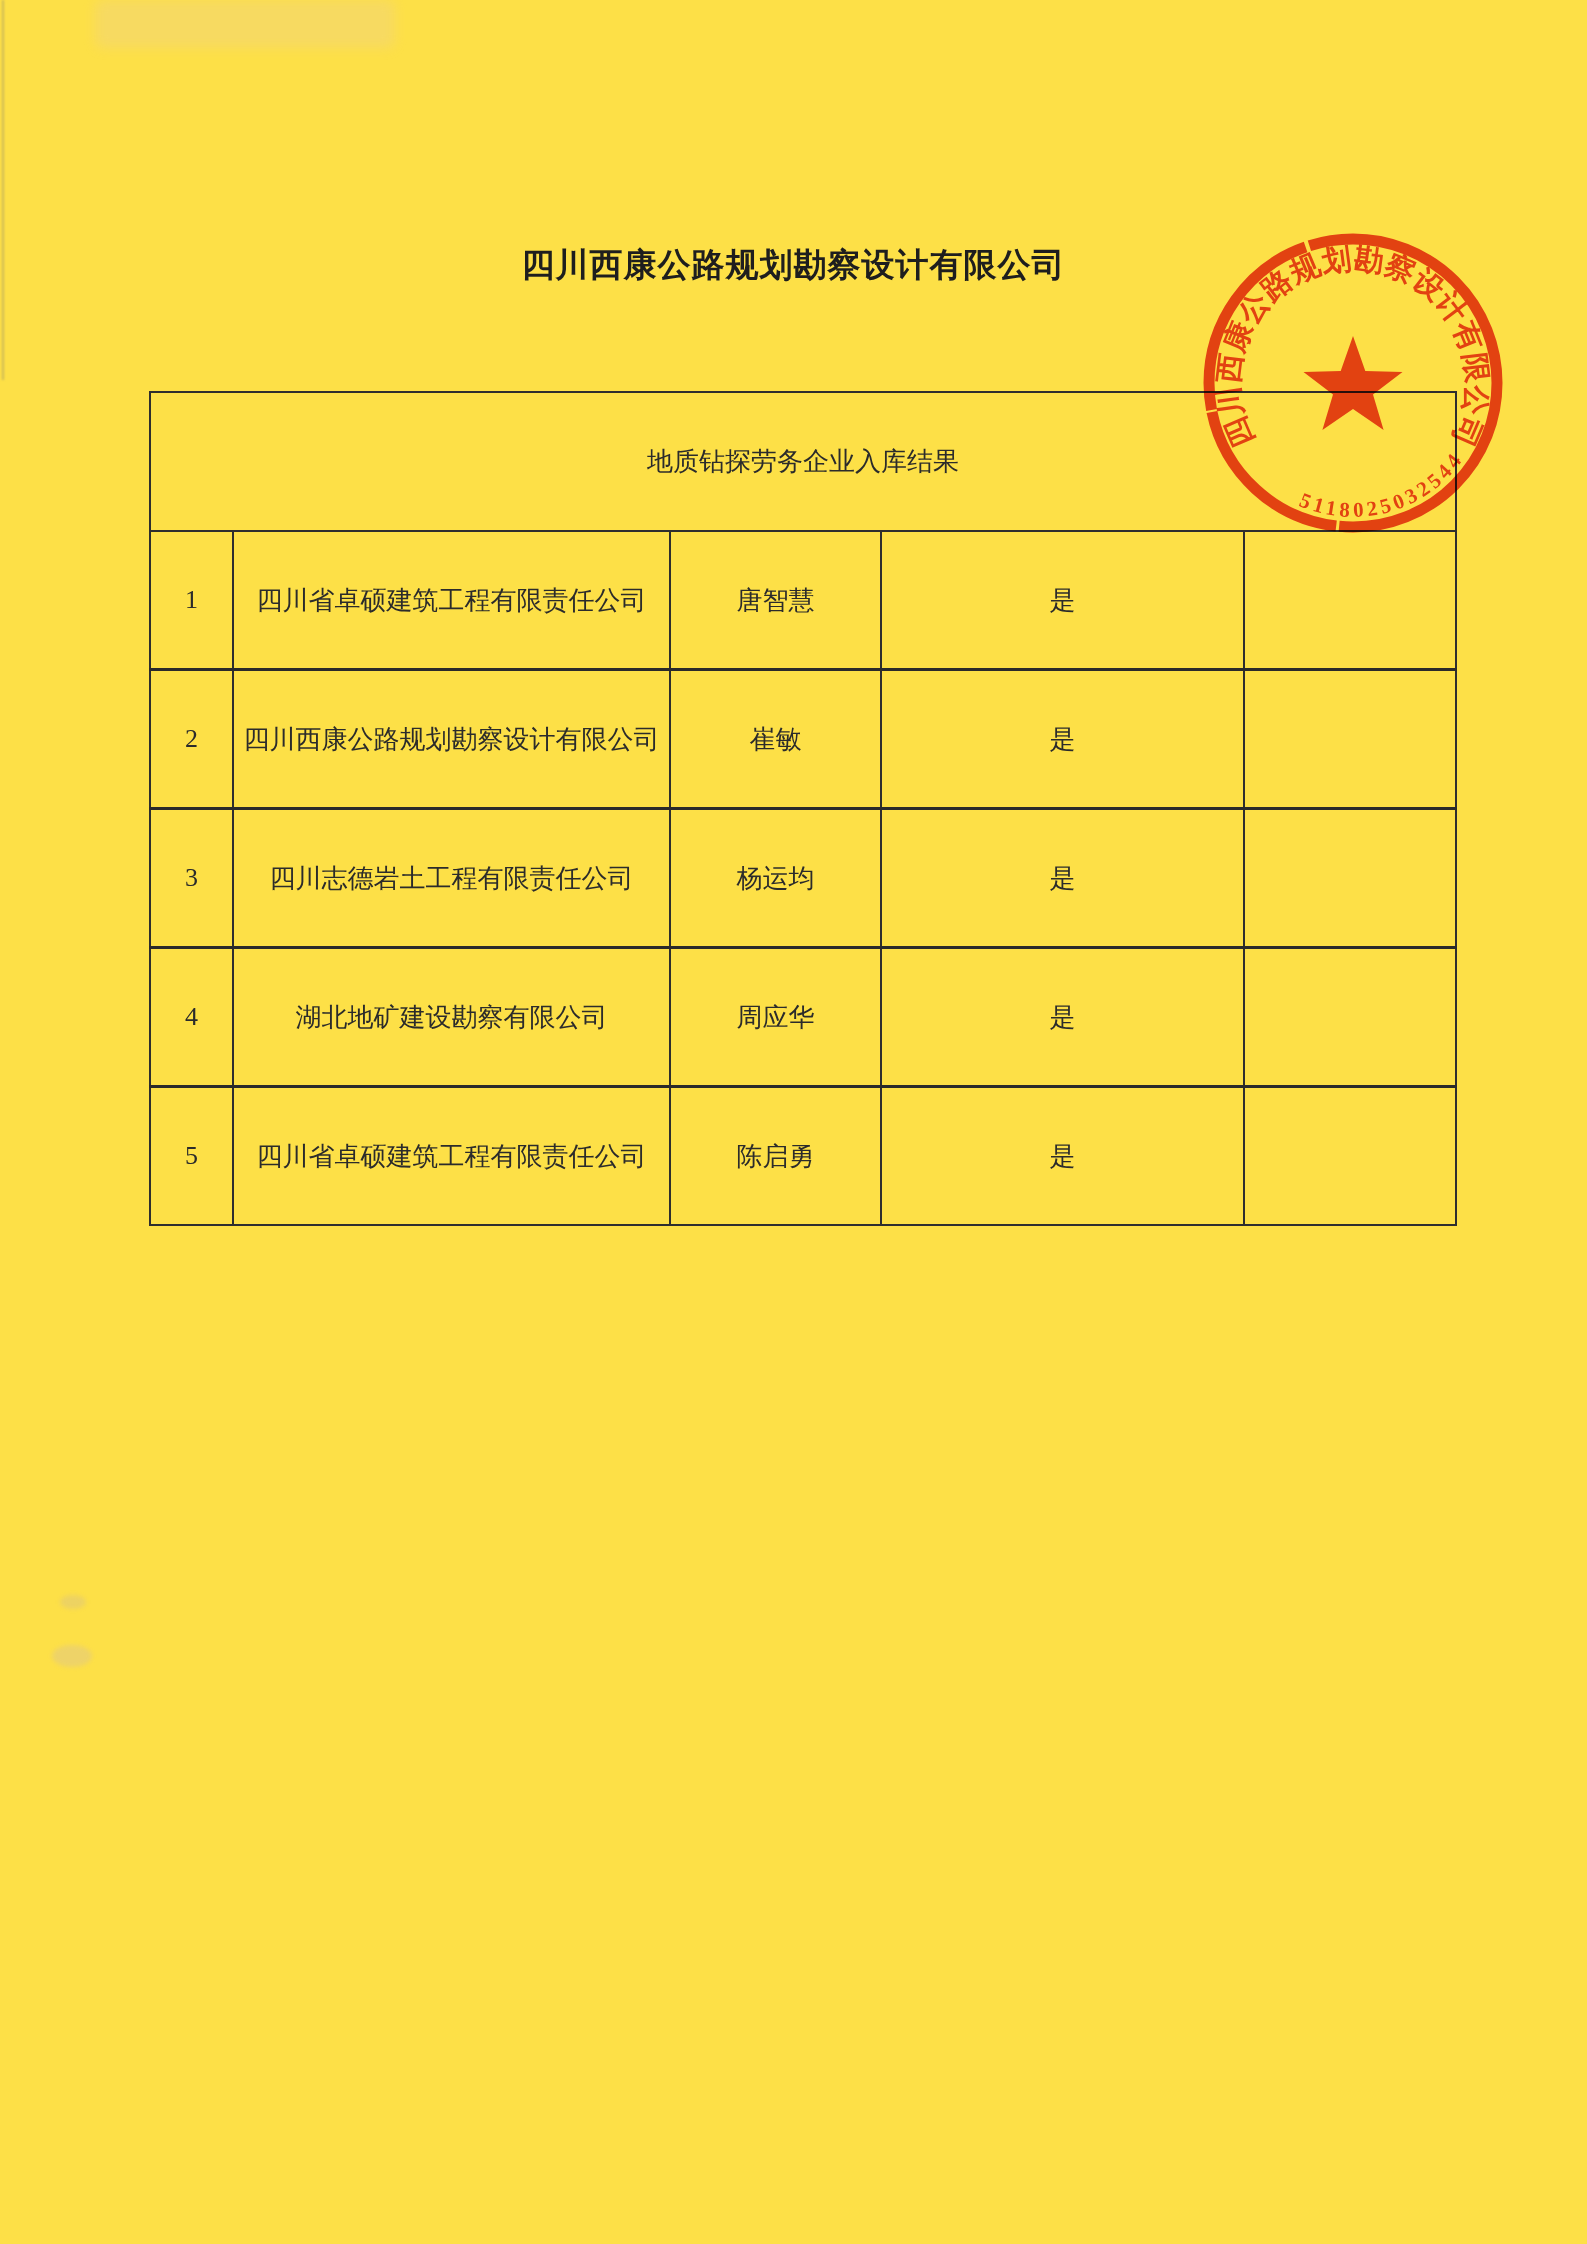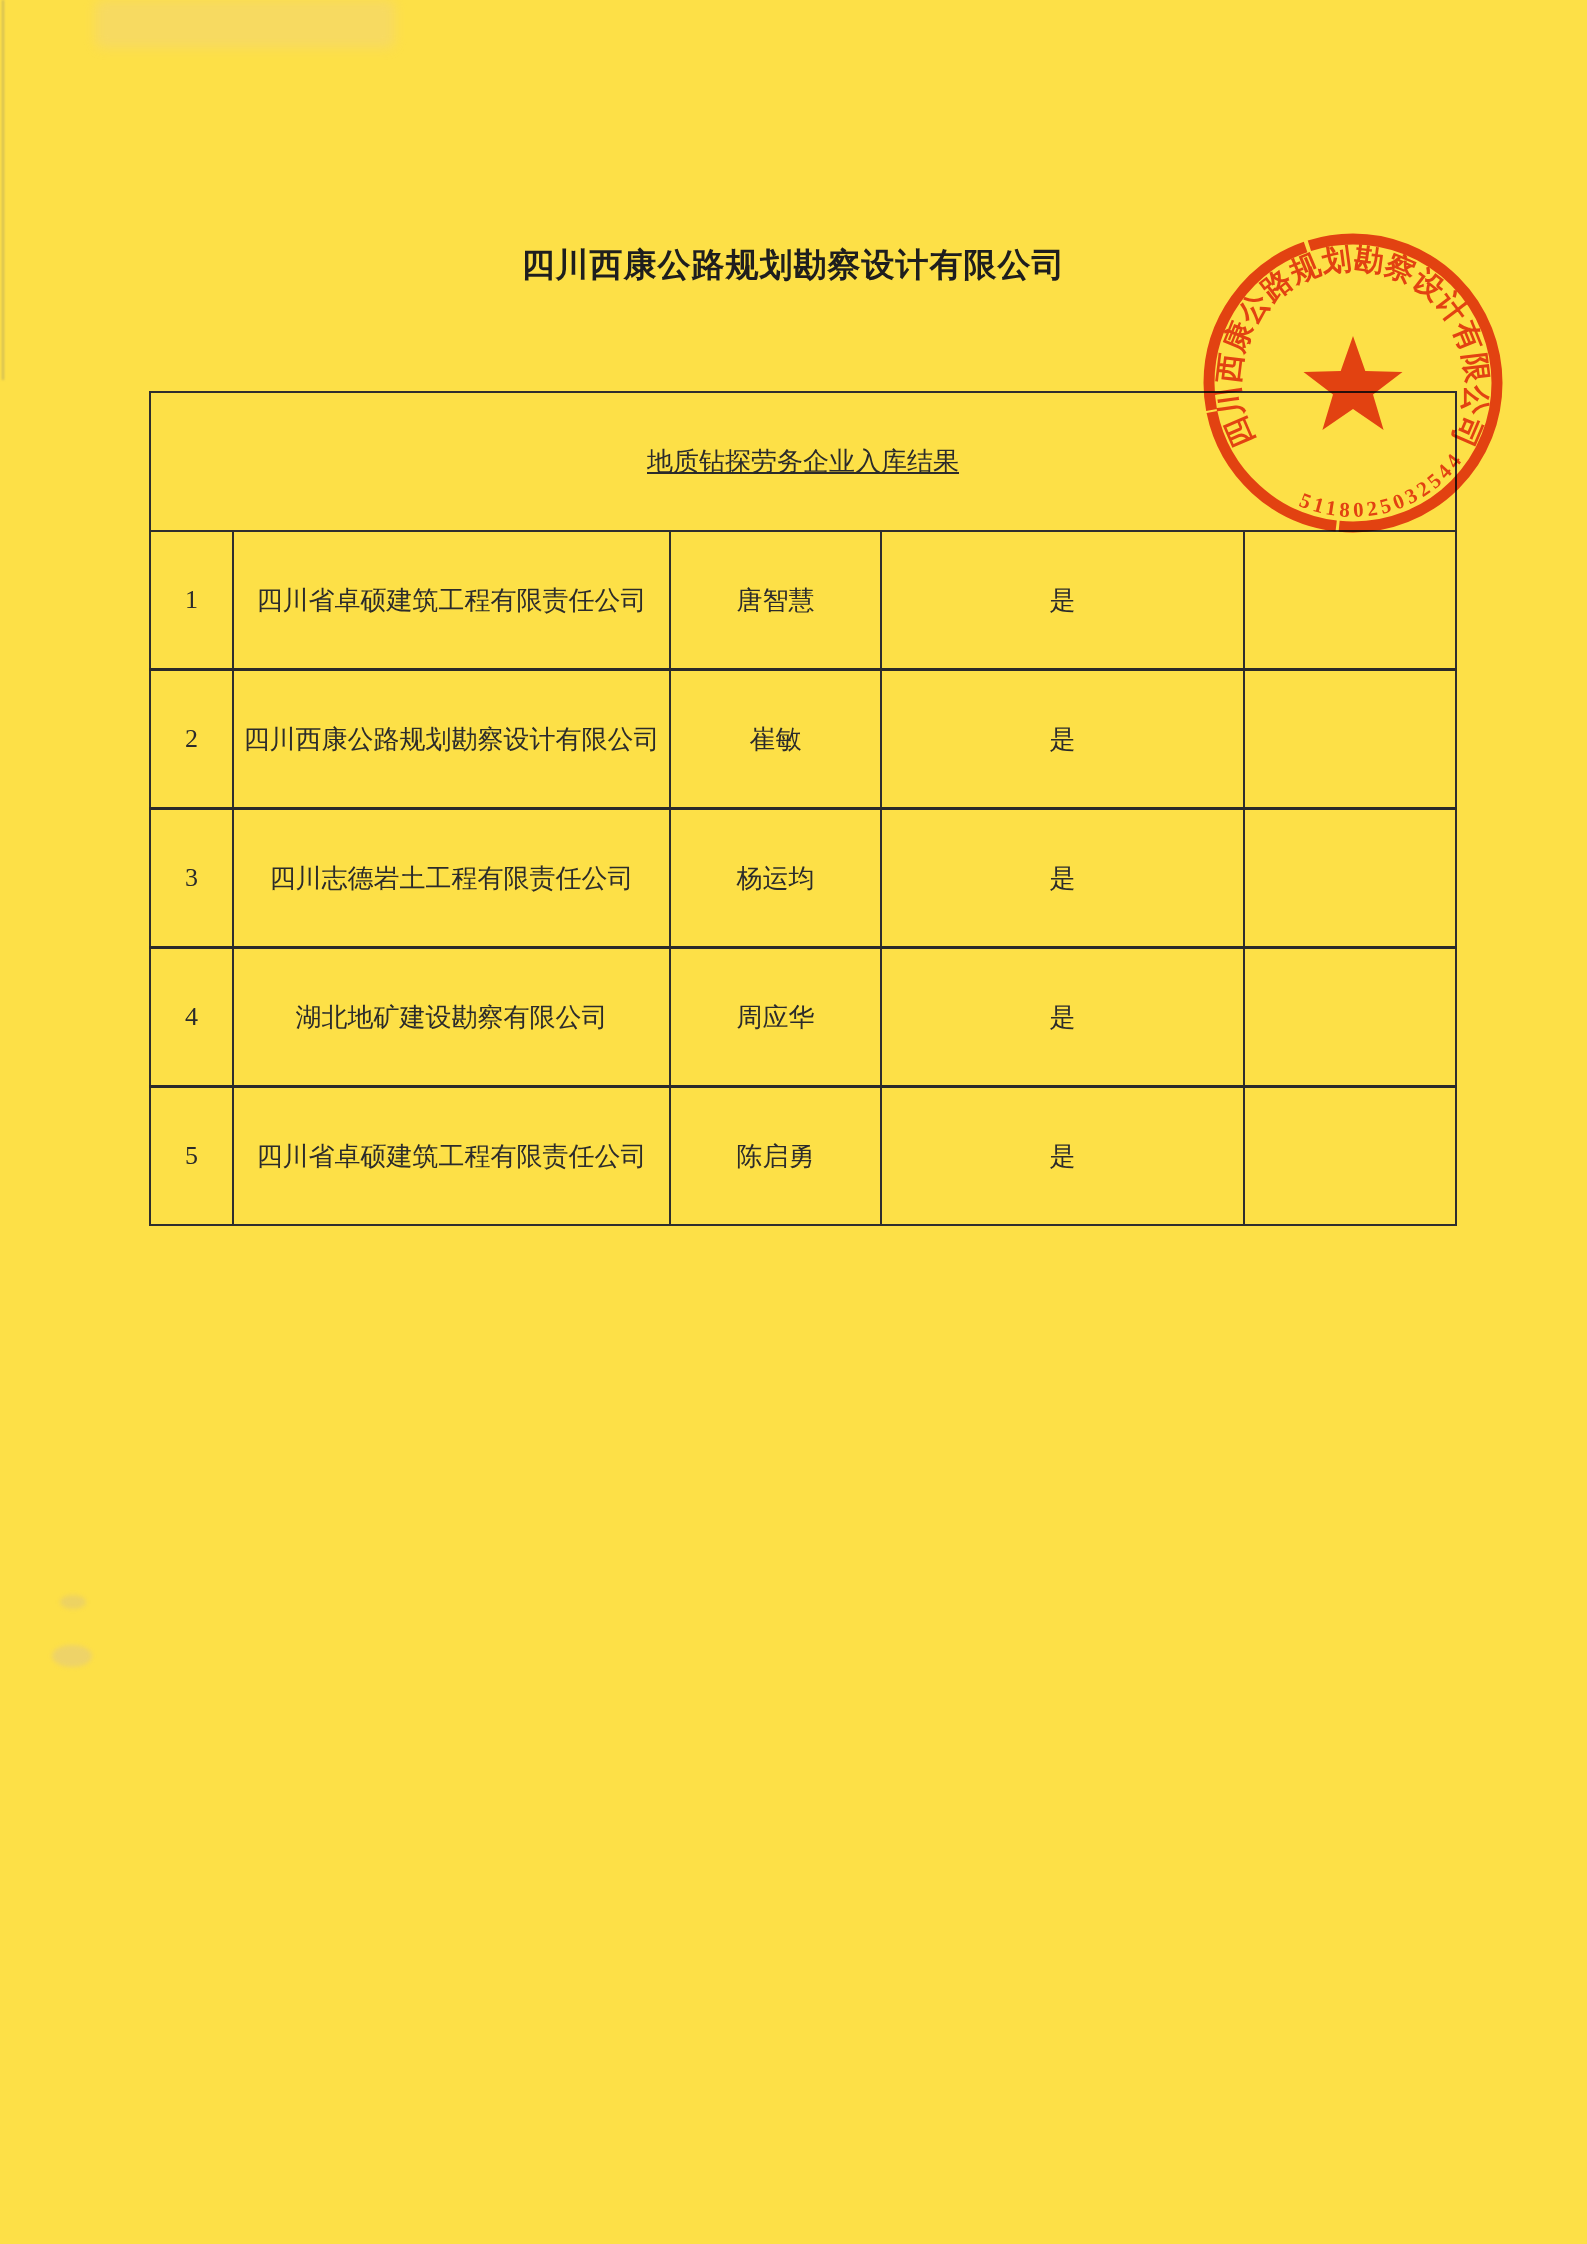--- a/index.html
+++ b/index.html
@@ -27,21 +27,21 @@
 
   table#result-table {
     position:absolute; left:149px; top:391px; width:1306px;
     border-collapse:collapse; table-layout:fixed;
     font-size:26px; color:#2b2b2b;
   }
   #result-table td, #result-table th {
     border:2px solid #2e2e2e; text-align:center; vertical-align:middle;
     font-weight:normal; padding:0 4px; overflow:hidden;
   }
-  #result-table tr.caption-row td { height:137px; border-bottom:2px solid #2e2e2e;text-decoration:underline; }
+  #result-table tr.caption-row td { height:137px; border-bottom:2px solid #2e2e2e; }
   #result-table tr.header-row th { height:140px; }
   #result-table tr.data-row td { height:136px; border-bottom:3px solid #2a2a2a; }
   #result-table tr.data-row:last-child td { border-bottom:2px solid #2e2e2e; }
 
   #company-seal {
     position:absolute; left:1193px; top:223px; width:320px; height:320px;
     mix-blend-mode:multiply; opacity:0.92; pointer-events:none;
   }
   #company-seal text {
     font-family:"Liberation Serif","DejaVu Serif",serif; font-weight:700;

